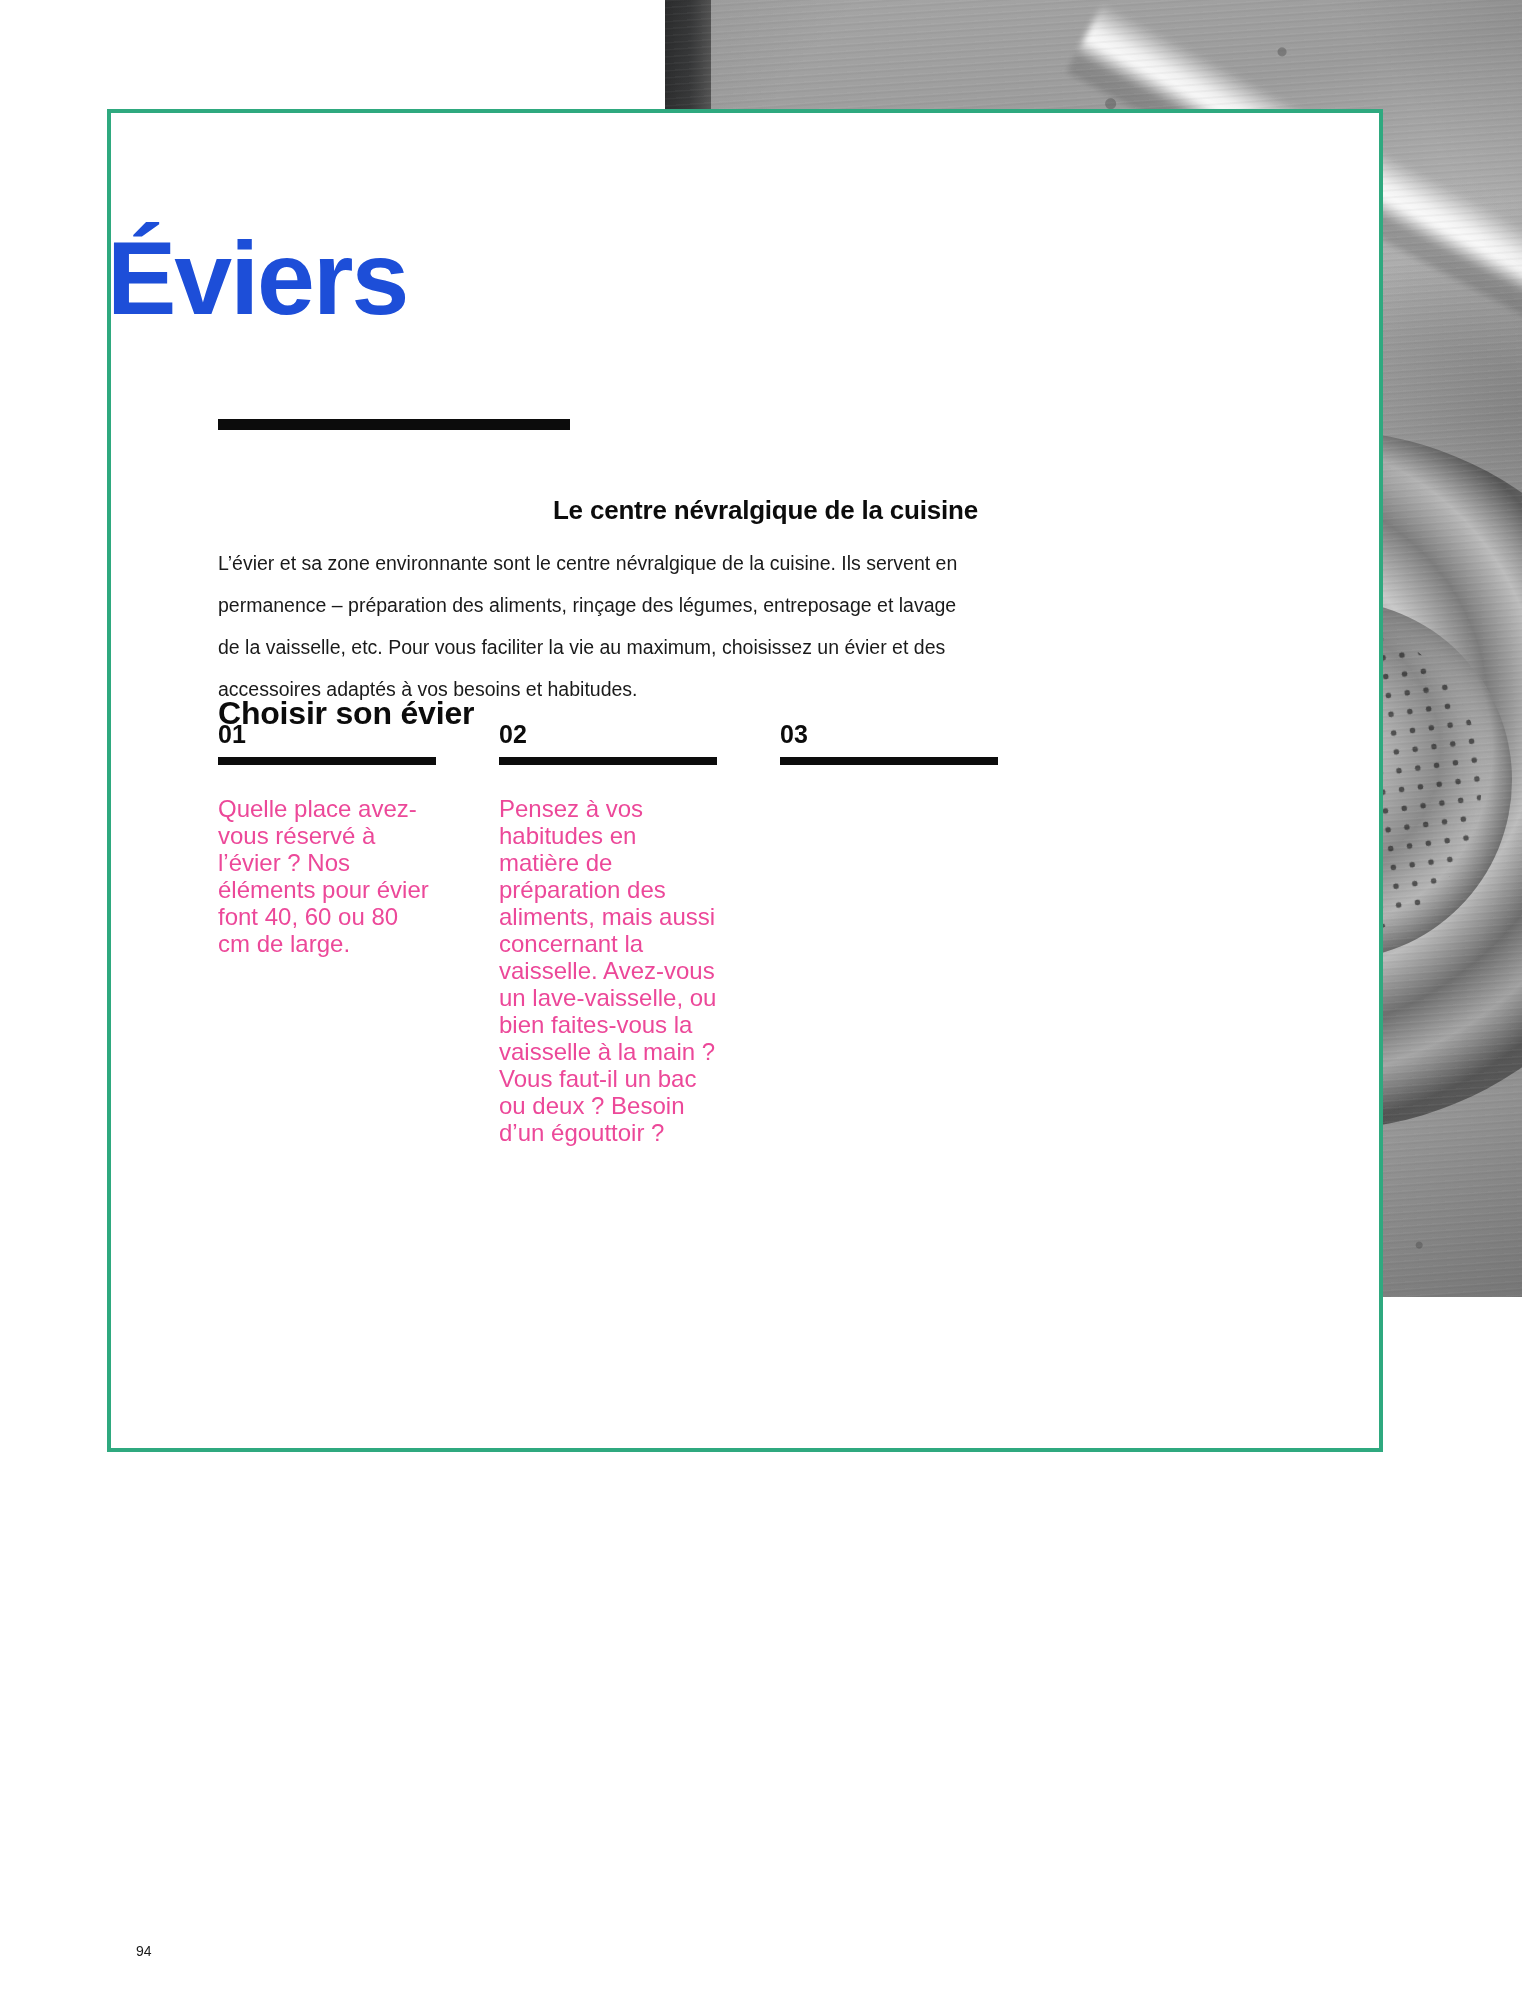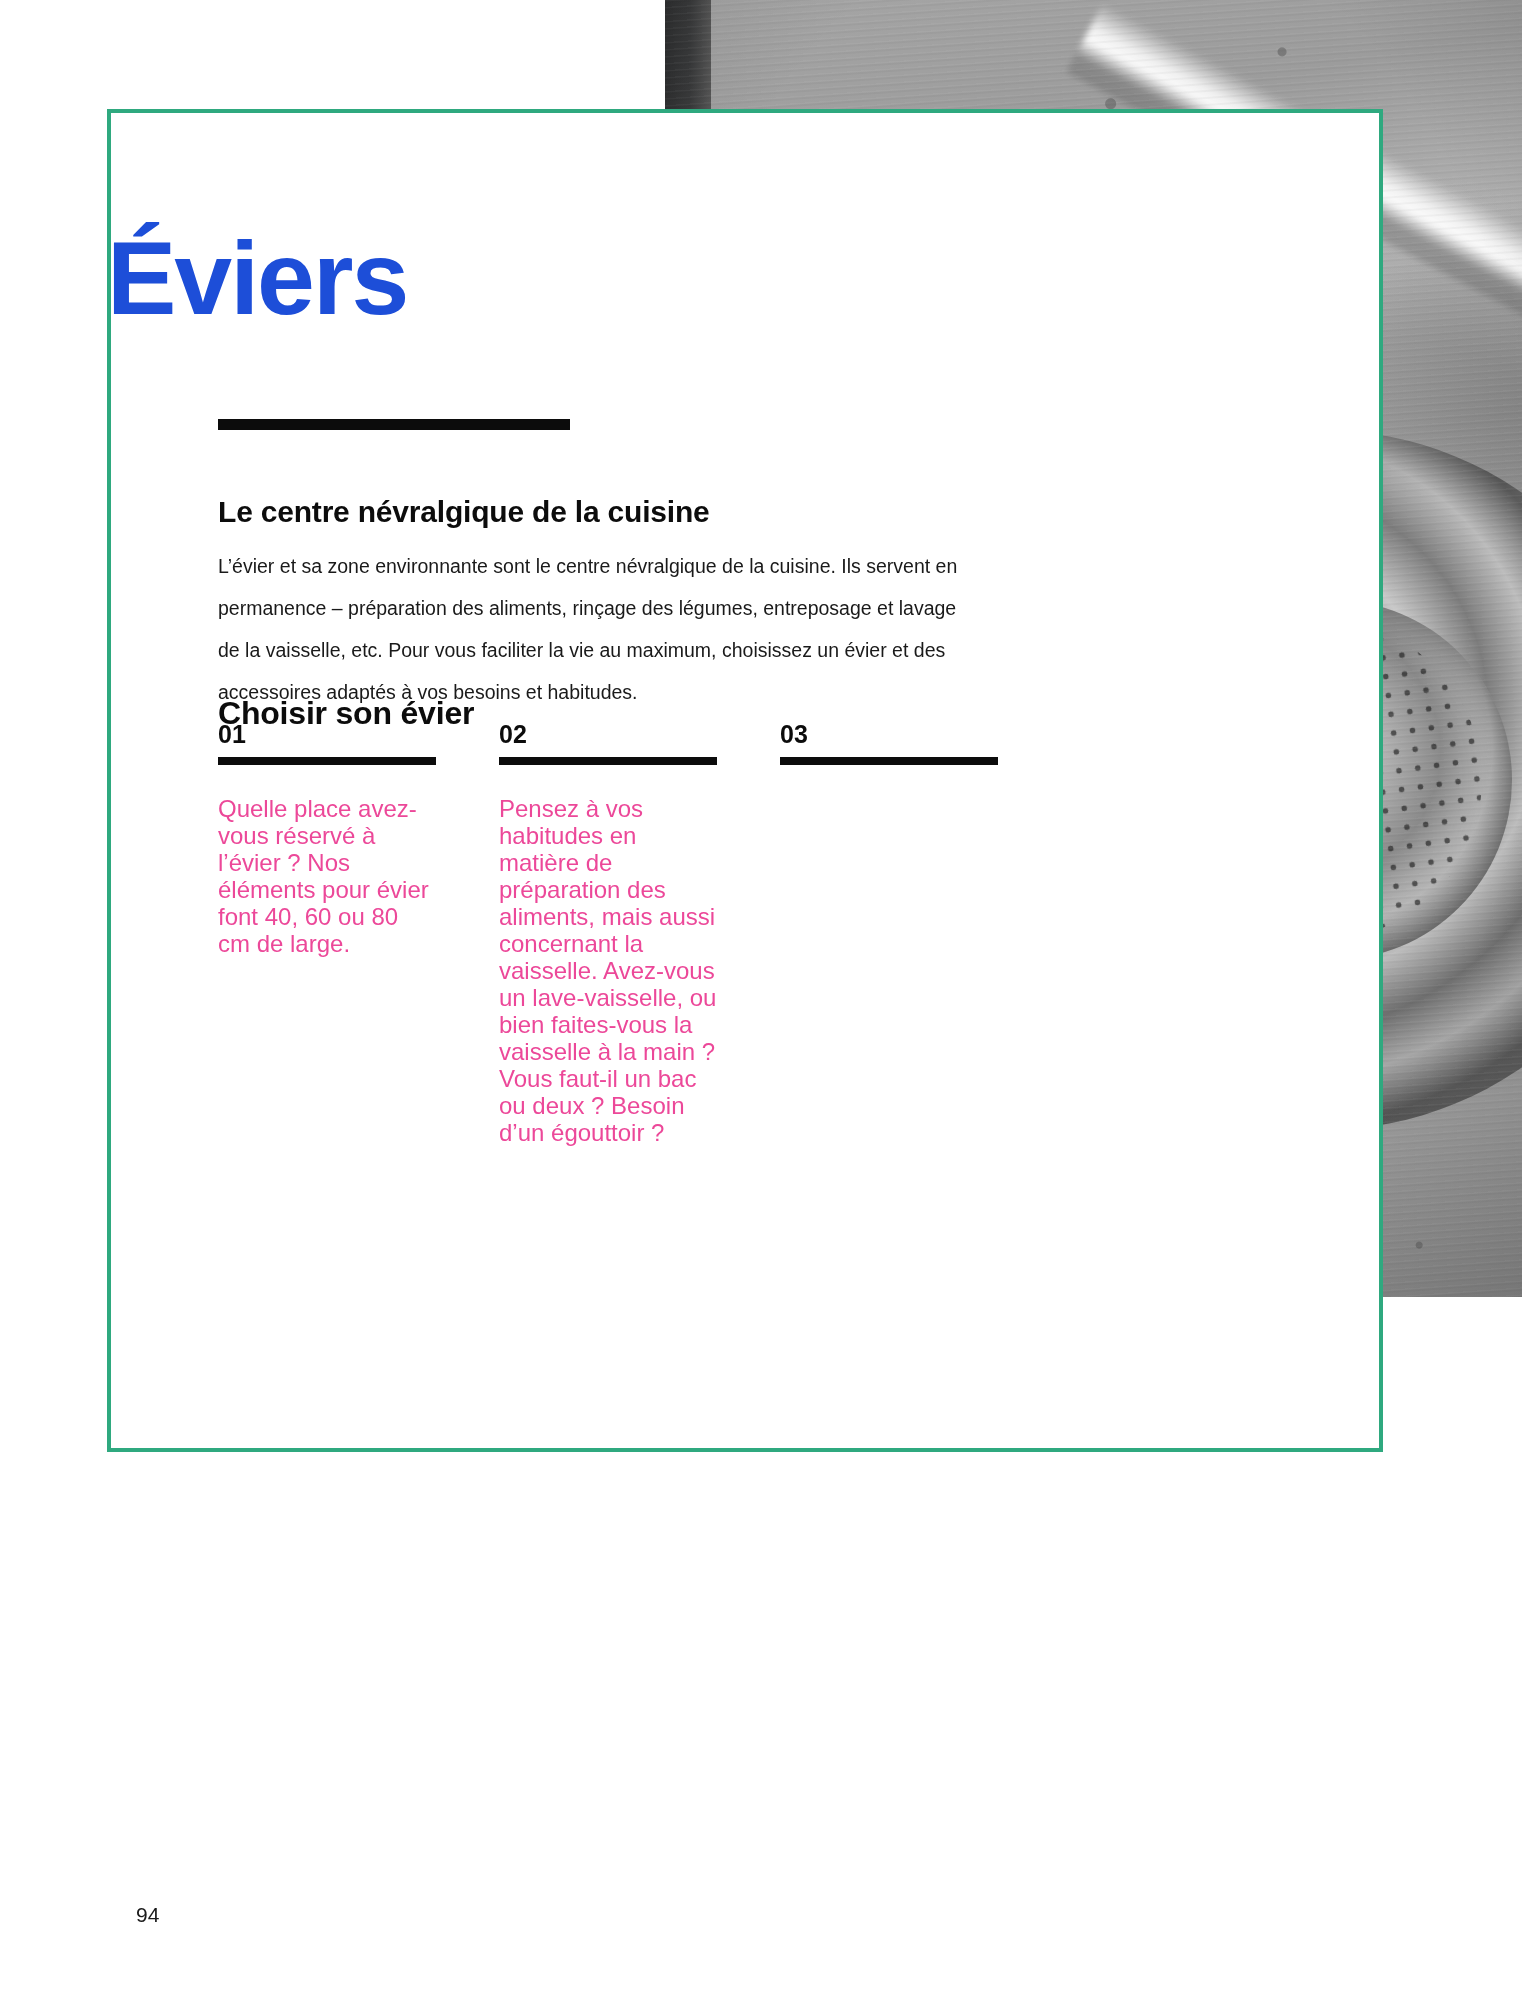--- a/index.html
+++ b/index.html
@@ -167,24 +167,25 @@
 
   #intro {
     position: absolute;
     left: 218px;
     top: 495px;
     width: 760px;
     z-index: 7;
   }
   #intro h2 {
     margin: 0 0 16px 0;
-    font-size: 30px;
+    font-size: 26px;
     font-weight: 700;
     letter-spacing: -0.2px;
     color: #0c0c0c;
+    text-align: right;
   }
   #intro p {
     margin: 0;
     font-size: 19.5px;
     line-height: 42px;
     color: #1a1a1a;
   }
 
   #choose-heading {
     position: absolute;
@@ -230,22 +231,22 @@
     line-height: 27px;
     color: #ec4899;
   }
   .col-body b {
     font-weight: 700;
   }
 
   #folio {
     position: absolute;
     left: 136px;
-    top: 1903px;
-    font-size: 21px;
+    top: 1943px;
+    font-size: 14px;
     color: #1a1a1a;
     z-index: 7;
     text-align: right;
   }
 </style>
 </head>
 <body>
 
 <div id="photo">
   <div class="ph-base"></div>

